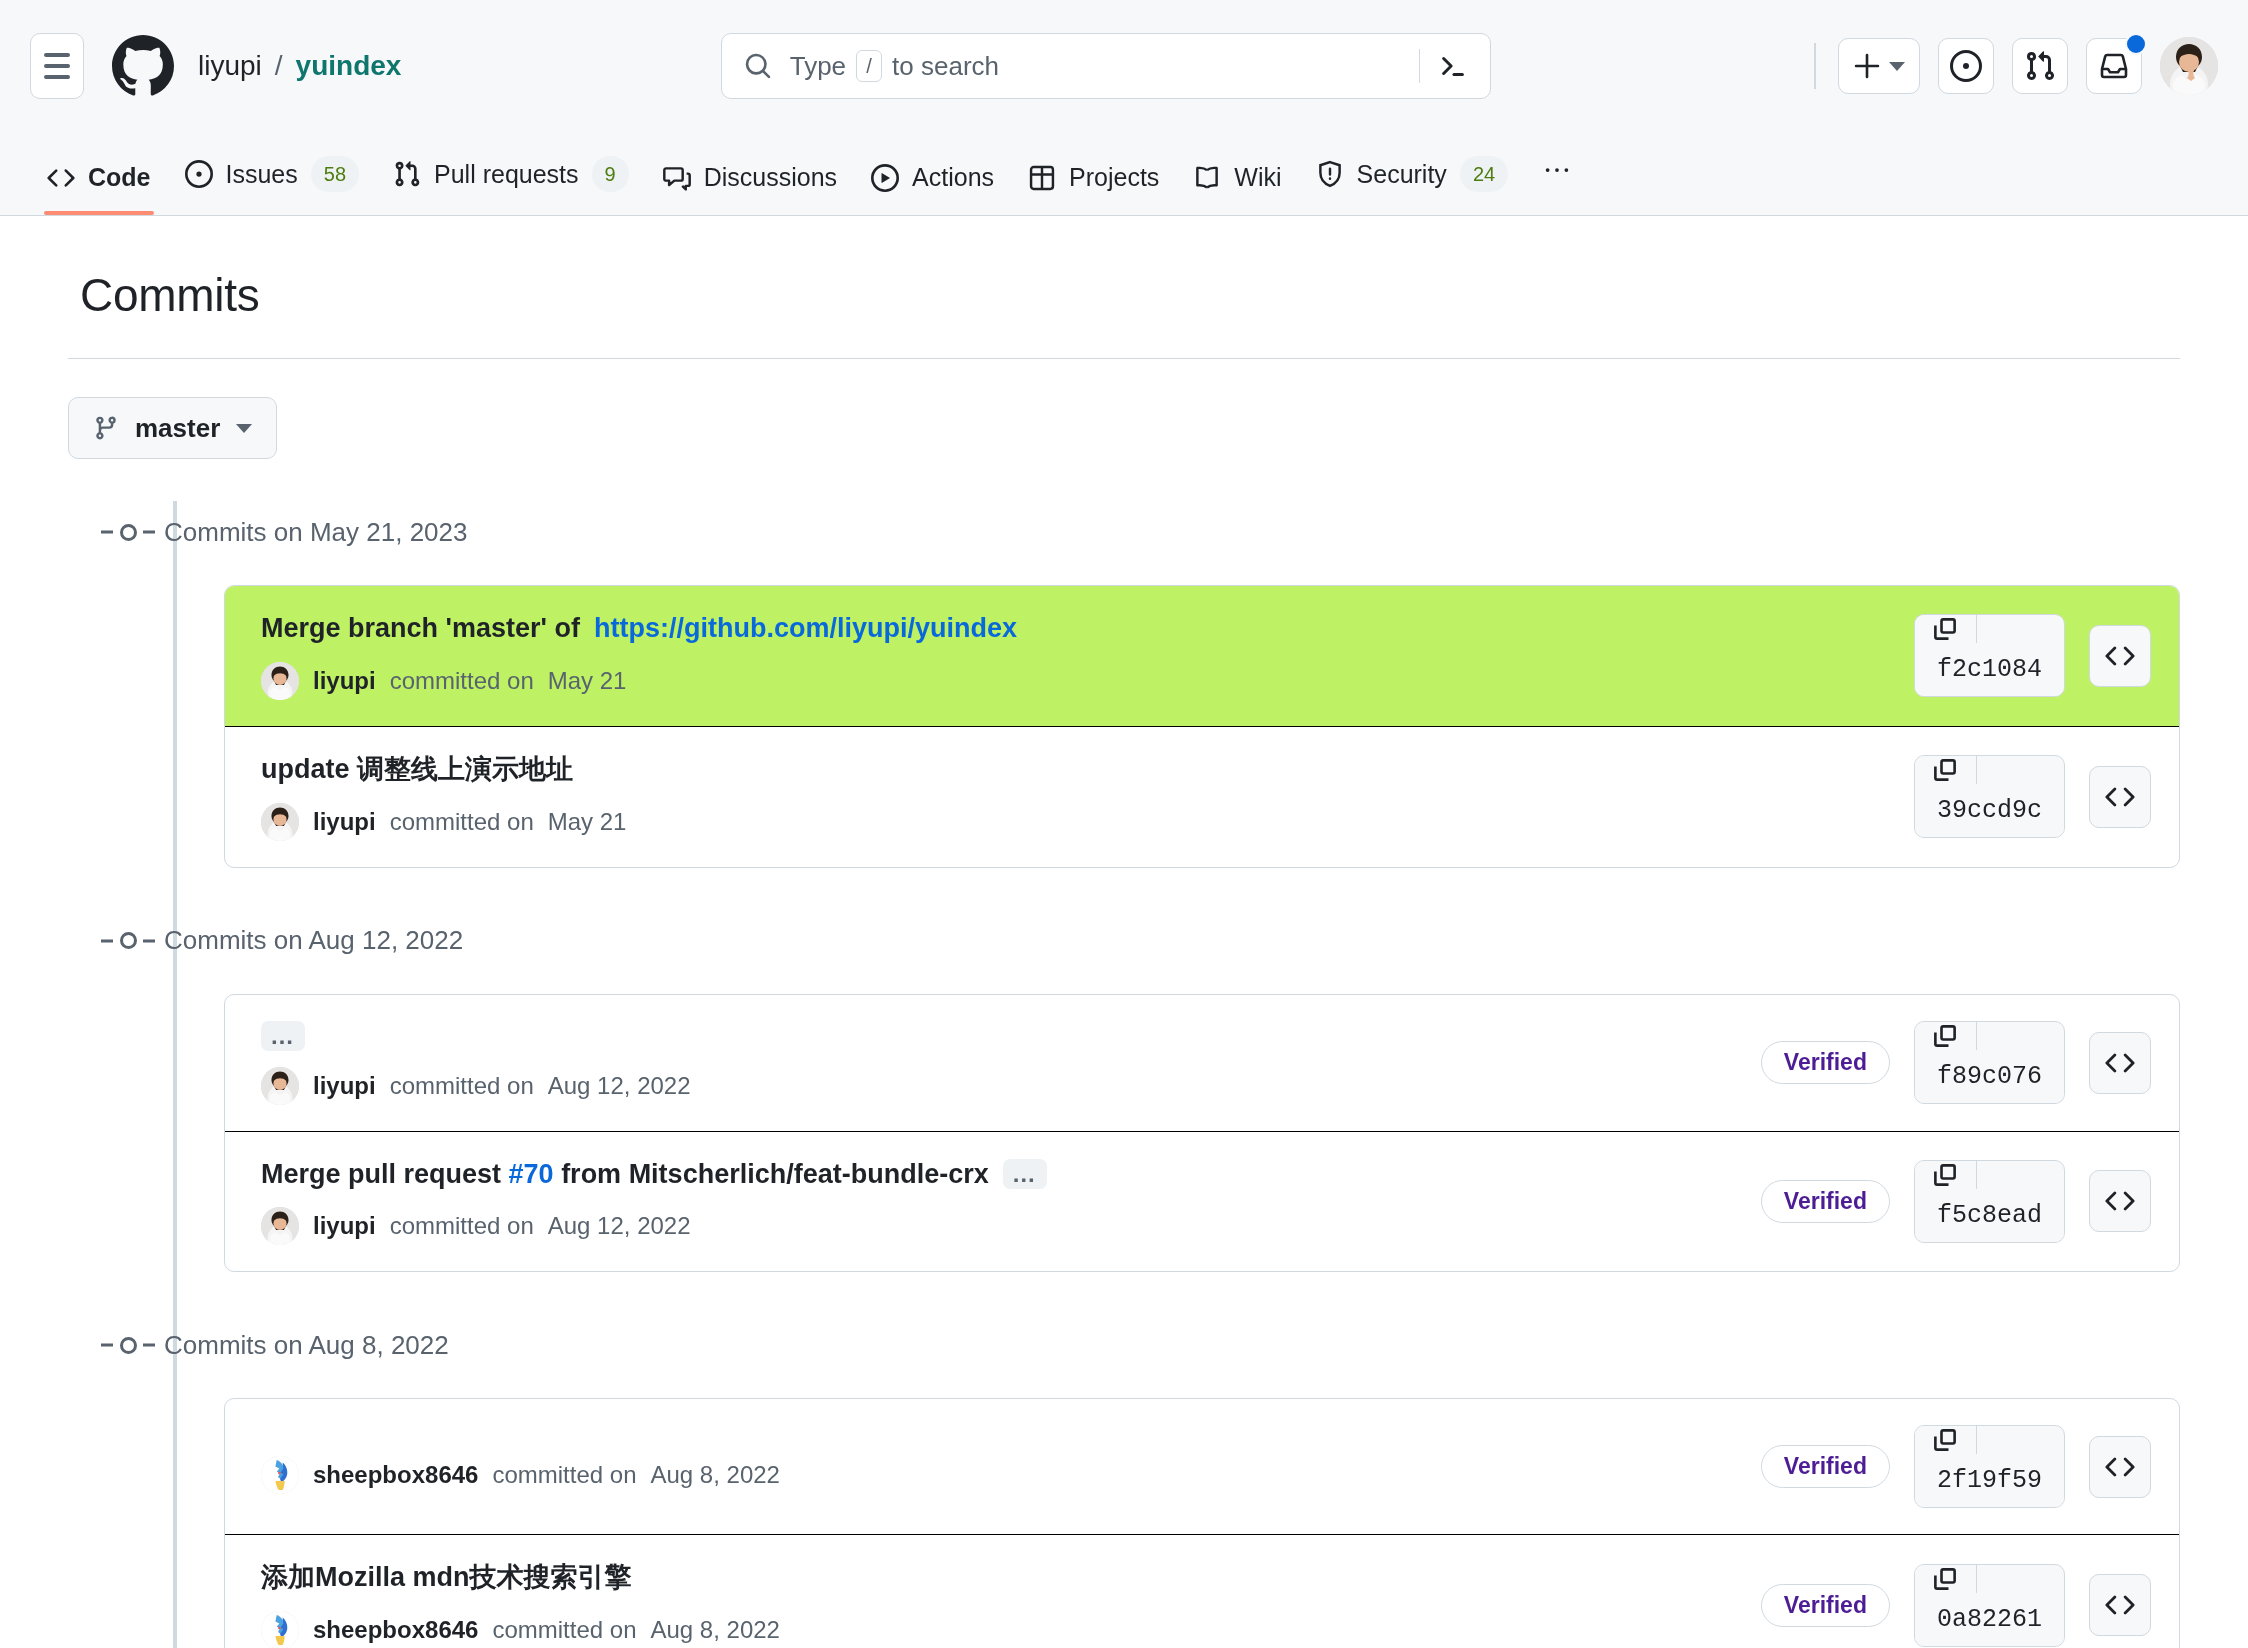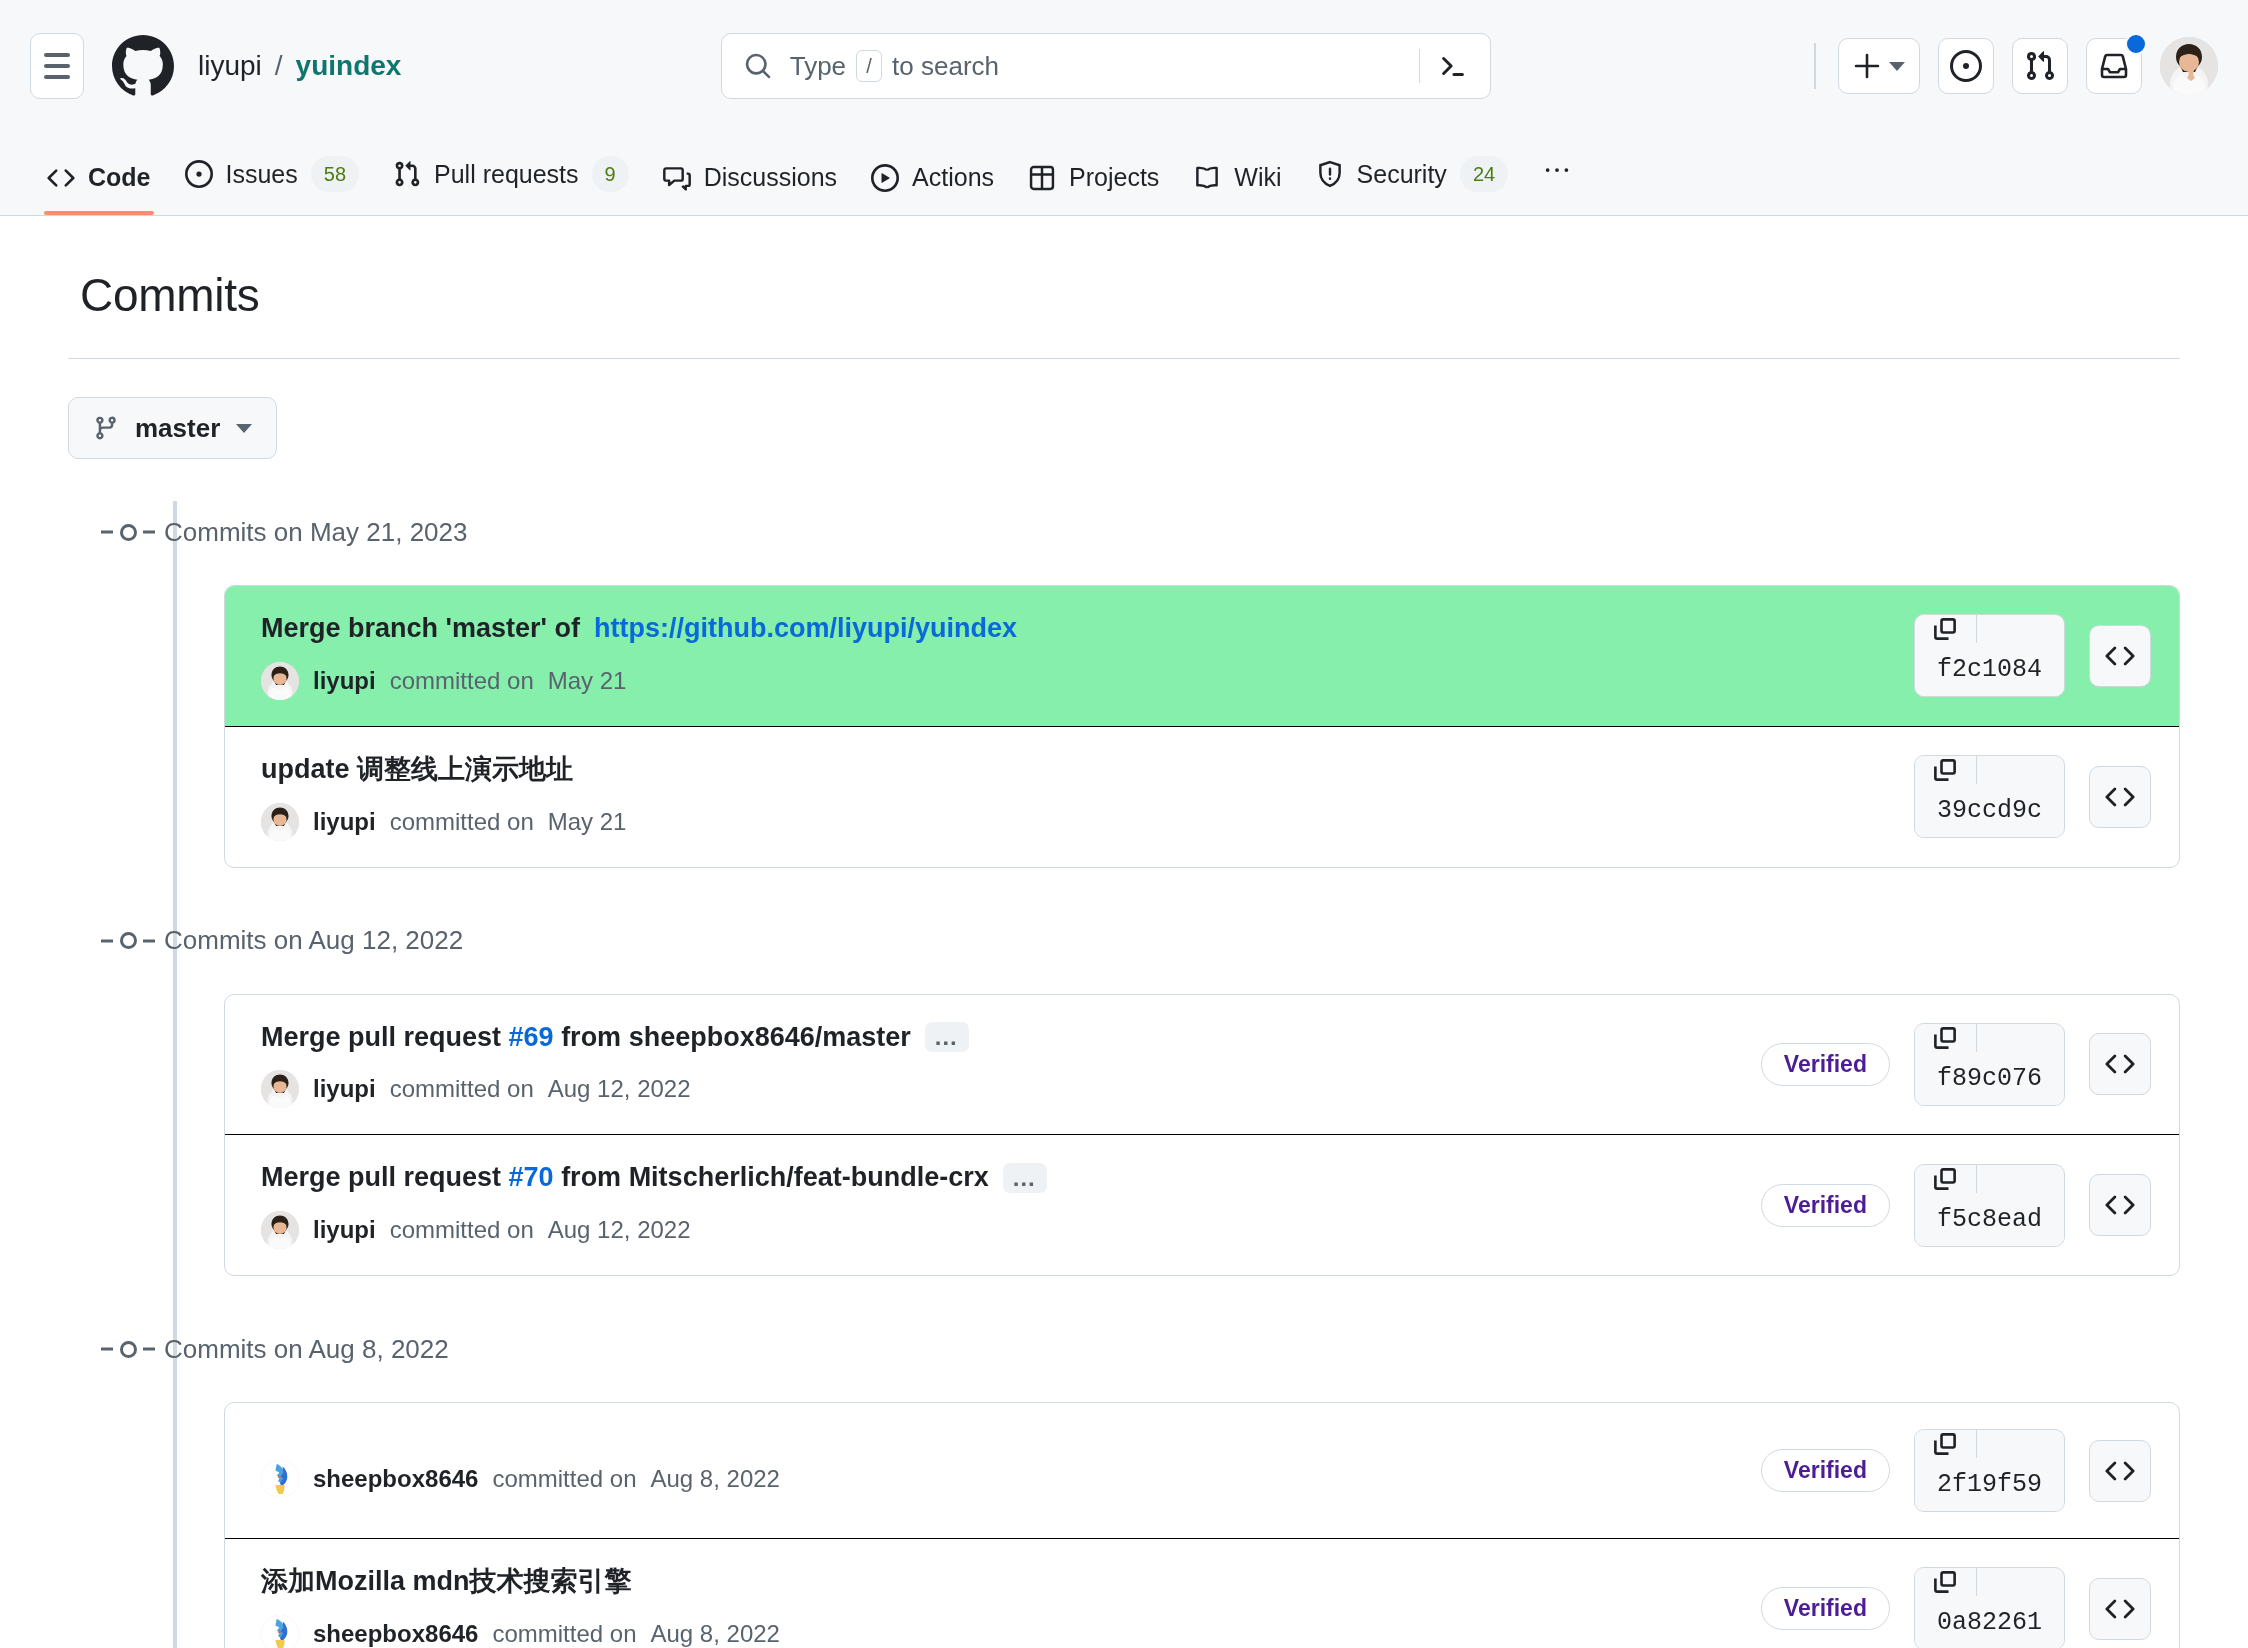--- a/index.html
+++ b/index.html
@@ -180,21 +180,21 @@
     overflow: hidden;
     background:#ffffff;
   }
   .commit-row {
     display:flex; align-items:center;
     padding: 26px 28px 26px 36px;
     border-top: 1px solid #000000;
     min-height: 130px;
   }
   .commit-row:first-child { border-top: none; }
-  .commit-row.highlight { background:#86efac; }
+  .commit-row.highlight { background:#bef264; }
 
   .commit-main { flex: 1; min-width: 0; }
   .commit-title {
     font-size: 27px; font-weight: 700; color:#1f2328;
     display:flex; align-items:center; gap: 14px;
     line-height: 1.25;
   }
   .commit-title .lnk-url { color:#0969da; font-weight:700; }
   .expand-btn {
     display:inline-flex; align-items:center; justify-content:center;
@@ -552,21 +552,20 @@
           <i></i>
         </span>
       <span class="group-label">Commits on Aug 12, 2022</span>
     </div>
 
     <div class="commit-card">
 
       <div class="commit-row">
         <div class="commit-main">
           <div class="commit-title">
-            <span><span>Merge pull request </span><span class="lnk-url">#69</span><span> from sheepbox8646/master</span></span>
             <span class="expand-btn">…</span>
           </div>
           <div class="commit-meta">
             <span class="avatar-sm">
               <svg width="38" height="38" viewBox="0 0 58 58">
                   <rect width="58" height="58" fill="#e6e4e2"></rect>
                   <circle cx="29" cy="47" r="19" fill="#f4f4f5"></circle>
                   <path d="M16 20c0-8 6-13 13-13s13 5 13 13c0 6-4 9-4 9l-3 6H23l-3-6s-4-3-4-9z" fill="#2b2119"></path>
                   <circle cx="29" cy="25" r="10" fill="#e8b796"></circle>
                   <path d="M19 21c1-7 5-10 10-10s9 3 10 10c-3-3-7-4-10-4s-7 1-10 4z" fill="#2b2119"></path>

